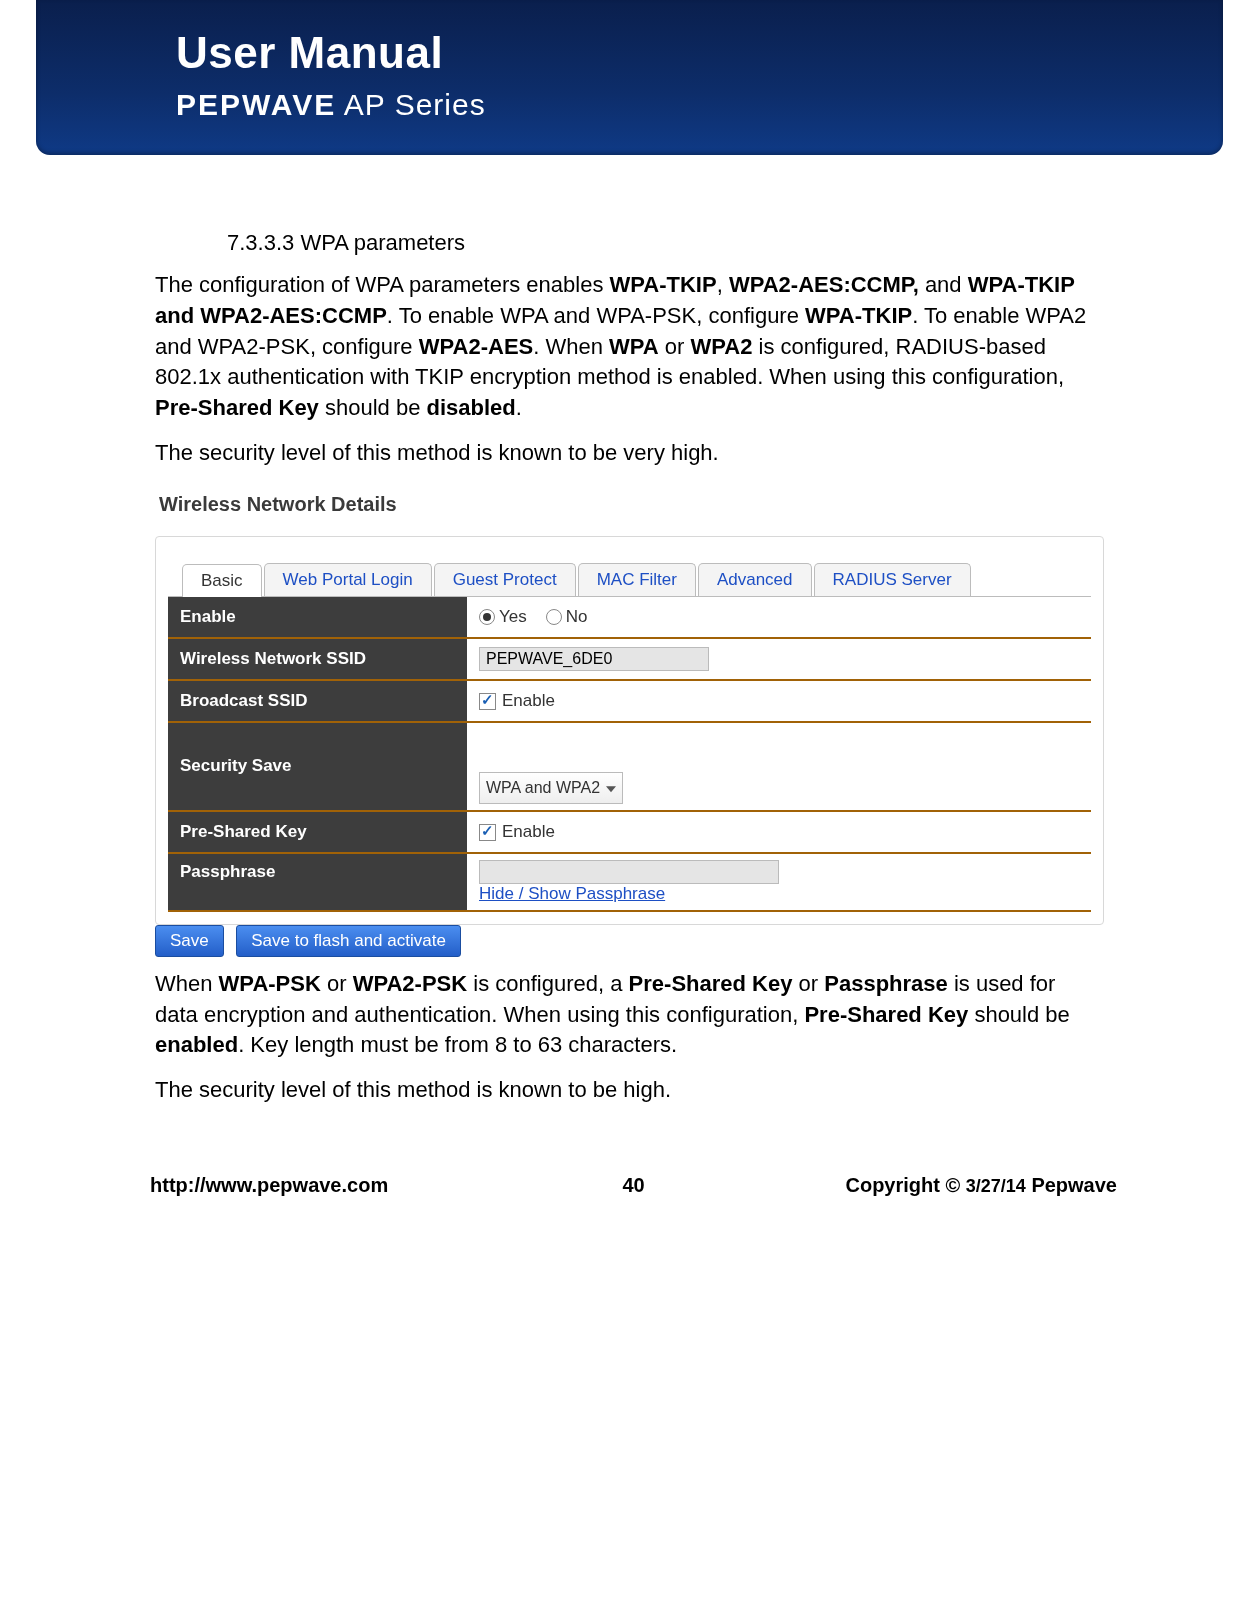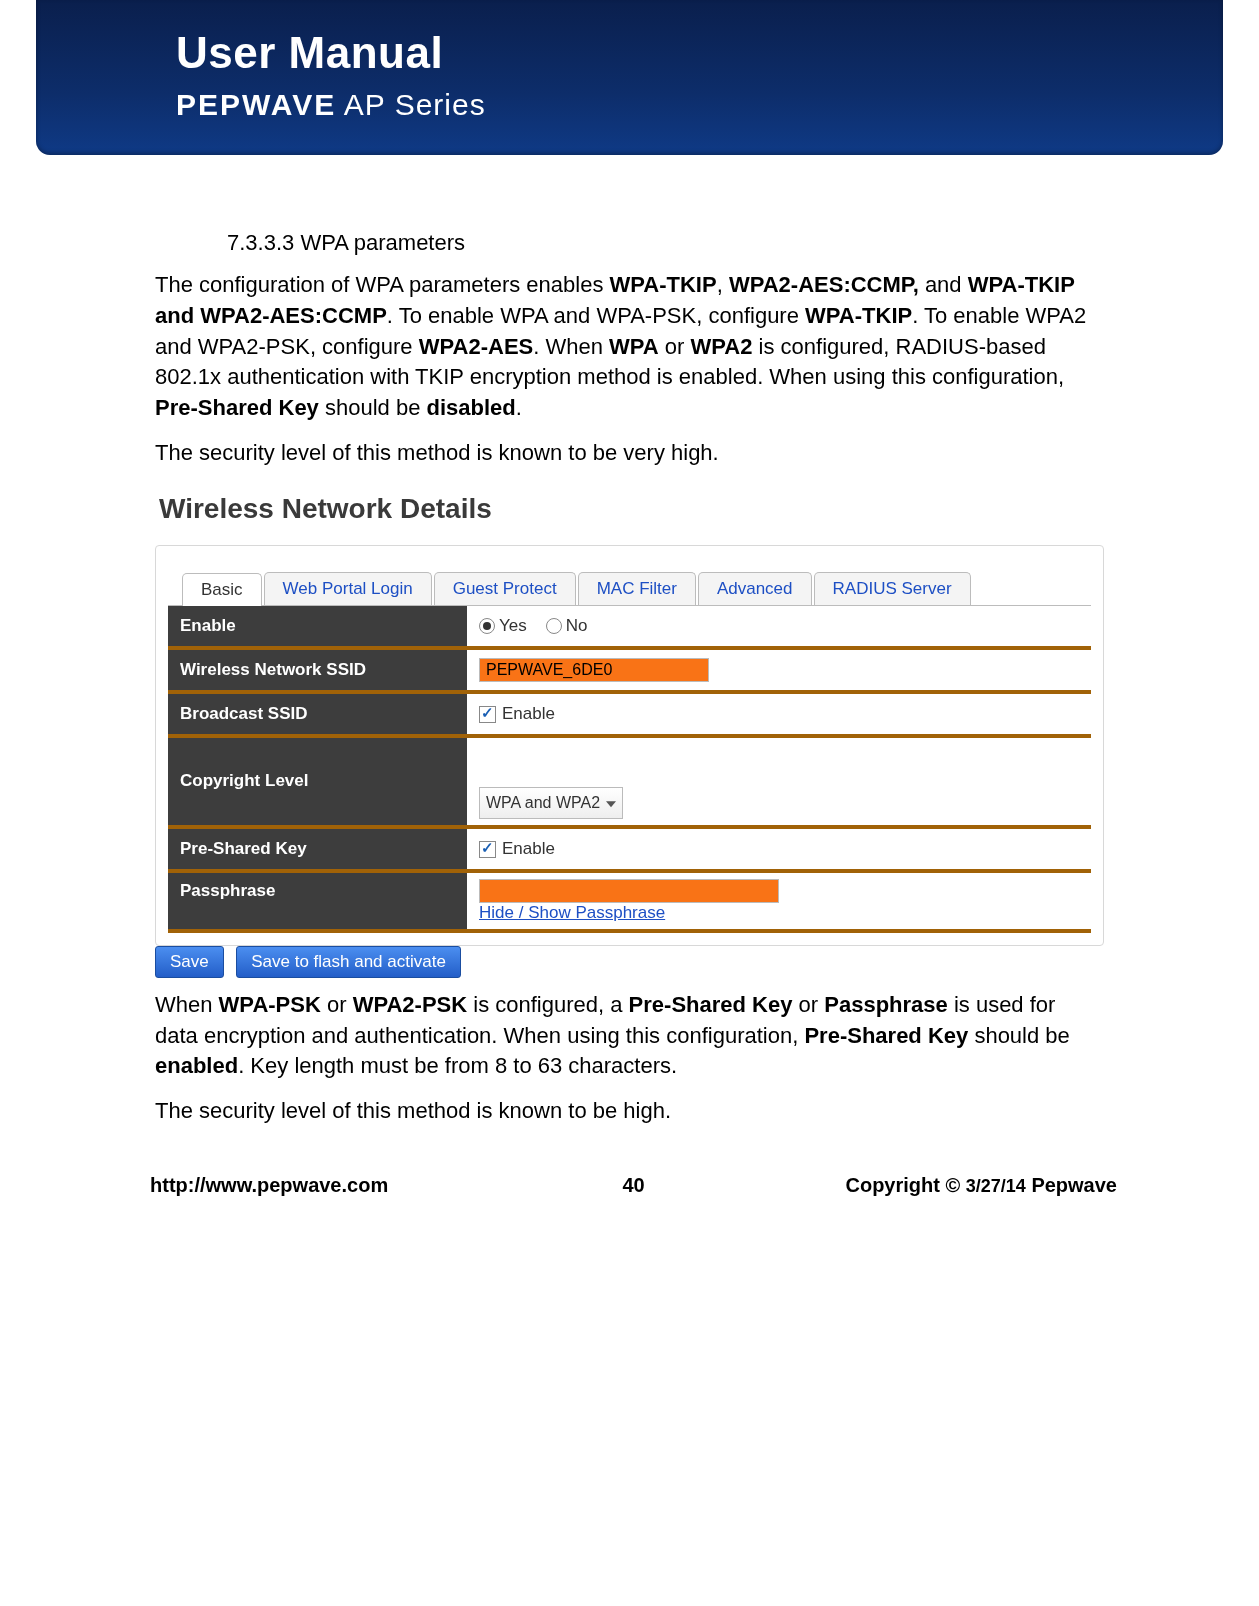--- a/index.html
+++ b/index.html
@@ -58,21 +58,21 @@
     margin-left: 72px;
     margin-bottom: 14px;
   }
   .para {
     font-size: 22px;
     line-height: 1.4;
     margin-bottom: 14px;
   }
   .para b, .para strong { font-weight: 700; }
   .wnd-title {
-    font-size: 28px;
+    font-size: 20px;
     font-weight: 700;
     color: #3a3a3a;
     font-family: Verdana, Arial, sans-serif;
     padding: 10px 0 6px 4px;
   }
   .panel {
     border: 1px solid #d8d8d8;
     border-radius: 4px;
     padding: 12px;
     margin-top: 14px;
@@ -105,21 +105,21 @@
     top: 1px;
   }
   .form-table {
     width: 100%;
     border-collapse: collapse;
     font-family: Verdana, Arial, sans-serif;
     font-size: 17px;
     border-top: 1px solid #bcbcbc;
   }
   .form-table tr {
-    border-bottom: 4px solid #a16207;
+    border-bottom: 2px solid #a16207;
   }
   .form-table td {
     padding: 6px 12px;
     vertical-align: middle;
     height: 28px;
   }
   .form-table td.label {
     width: 275px;
     background: #3d3d3d;
     color: #fff;
@@ -128,21 +128,21 @@
   .form-table td.field {
     background: #fff;
     color: #333;
   }
   .radio-dot { display:inline-block; width:14px;height:14px;border:1px solid #888;border-radius:50%;vertical-align:middle;margin-right:4px;position:relative;background:#fff;}
   .radio-dot.checked::after{content:'';position:absolute;top:3px;left:3px;width:8px;height:8px;background:#333;border-radius:50%;}
   .chk { display:inline-block;width:15px;height:15px;border:1px solid #888;background:#fff;vertical-align:middle;margin-right:6px;position:relative;}
   .chk.checked::after{content:'✓';position:absolute;top:-3px;left:1px;font-size:15px;color:#1a5fb4;font-weight:bold;}
   .text-input {
     border: 1px solid #bbb;
-    background: #f97316;
+    background: #e5e5e5;
     height: 24px;
     width: 230px;
     padding: 1px 6px;
     font-size: 16px;
     font-family: Verdana, Arial, sans-serif;
     box-sizing: border-box;
   }
   .select {
     border: 1px solid #bbb;
     background: linear-gradient(#fff,#eee);
@@ -237,21 +237,21 @@
             <input class="text-input" value="PEPWAVE_6DE0" style="">
           </td>
         </tr>
         <tr>
           <td class="label">Broadcast SSID</td>
           <td class="field">
             <span class="chk checked"></span><span>Enable</span>
           </td>
         </tr>
         <tr>
-          <td class="label">Copyright Level</td>
+          <td class="label">Security Save</td>
           <td class="field">
             <span class="select">
                   <span>WPA and WPA2</span>
                 </span>
           </td>
         </tr>
         <tr>
           <td class="label">Pre-Shared Key</td>
           <td class="field">
             <span class="chk checked"></span><span>Enable</span>

